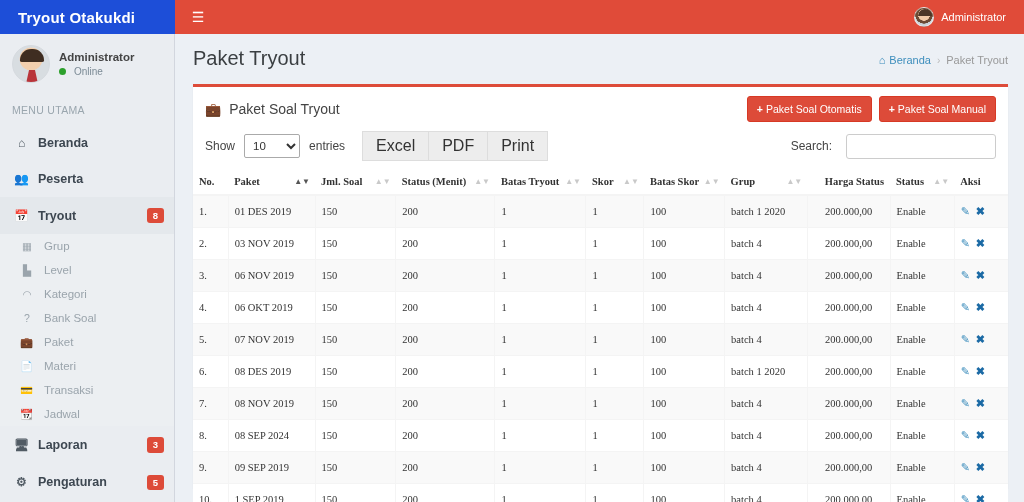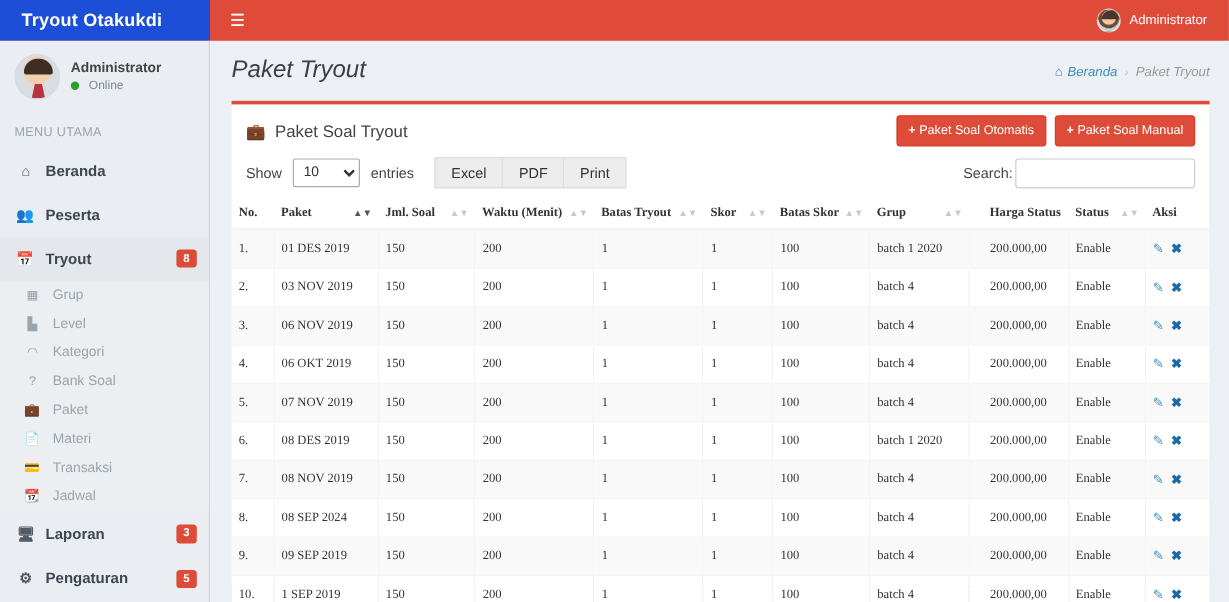--- a/index.html
+++ b/index.html
@@ -79,21 +79,20 @@
     padding: 6px 10px 6px 20px; font-size: 11.5px; color: #9aa4ac; text-decoration: none;
     font-weight: normal;
   }
   .submenu .mi { font-size: 10.5px; color: #9aa4ac; width: 14px; flex: 0 0 14px; }
 
   
   .content { flex: 1; min-width: 0; display: flex; flex-direction: column; background: #ecf0f5; }
   .content-header {
     padding: 13px 16px 14px 18px; display: flex; align-items: flex-start;
     justify-content: space-between;
-    font-style: italic;
   }
   .page-title { font-size: 20px; color: #3b3f42; font-weight: normal; }
   .breadcrumb { display:flex; align-items:center; gap:6px; font-size: 11px; color:#777; padding-top: 7px; }
   .breadcrumb .bc-home { color: #3c8dbc; display:flex; align-items:center; gap:4px; cursor:pointer; }
   .breadcrumb .sep { color: #bbb; font-size: 10px; }
   .breadcrumb .bc-cur { color: #999; }
 
   .box {
     margin: 0 16px 14px 18px; background: #fff; border-top: 3px solid #dd4b39;
     box-shadow: 0 1px 1px rgba(0,0,0,.08); display: flex; flex-direction: column; min-height: 0;
@@ -113,25 +112,25 @@
   .btn-red .plus { font-weight: bold; margin-right: 3px; }
 
   .table-tools { display: flex; align-items: center; justify-content: space-between; padding: 0 12px 8px; }
   .left-tools { display: flex; align-items: center; gap: 9px; font-size: 12px; color: #444; }
   .len-select {
     font-family: inherit; font-size: 11.5px; padding: 3px 4px; border: 1px solid #aaa;
     border-radius: 2px; width: 56px; height: 24px; background: #fff; color: #333;
   }
   .btn-group { display: flex; margin-left: 8px; }
   .btn-default {
-    background: #ededed; border: 1px solid #ddd; color: #333; font-size: 12px;
+    background: #ededed; border: 1px solid #ddd; color: #333; font-size: 16px;
     padding: 5px 13px; cursor: pointer; font-family: inherit; border-right: none;
   }
   .btn-default:last-child { border-right: 1px solid #ddd; }
-  .right-tools { display:flex; align-items:center; gap: 2px; font-size: 12px; color:#444; }
+  .right-tools { display:flex; align-items:center; gap: 14px; font-size: 12px; color:#444; }
   .search-input {
     border: 1px solid #ccc; border-radius: 3px; height: 25px; width: 150px;
     padding: 0 6px; font-family: inherit; font-size: 11.5px; outline:none;
   }
 
   table { width: 100%; border-collapse: collapse; table-layout: fixed; }
   thead th {
     text-align: left; font-size: 10.5px; color: #333; font-weight: bold;
     font-family: "Liberation Serif", serif;
     padding: 7px 6px; border-bottom: 2px solid #f4f4f4; position: relative; white-space: nowrap;
@@ -355,21 +354,21 @@
                 <th>No.</th>
                 <th>
                   <span>Paket</span>
                   <span class="sort-ic active">▲▼</span>
                 </th>
                 <th>
                   <span>Jml. Soal</span>
                   <span class="sort-ic">▲▼</span>
                 </th>
                 <th>
-                  <span>Waktu (Menit)</span>
+                  <span>Status (Menit)</span>
                   <span class="sort-ic">▲▼</span>
                 </th>
                 <th>
                   <span>Batas Tryout</span>
                   <span class="sort-ic">▲▼</span>
                 </th>
                 <th>
                   <span>Skor</span>
                   <span class="sort-ic">▲▼</span>
                 </th>

